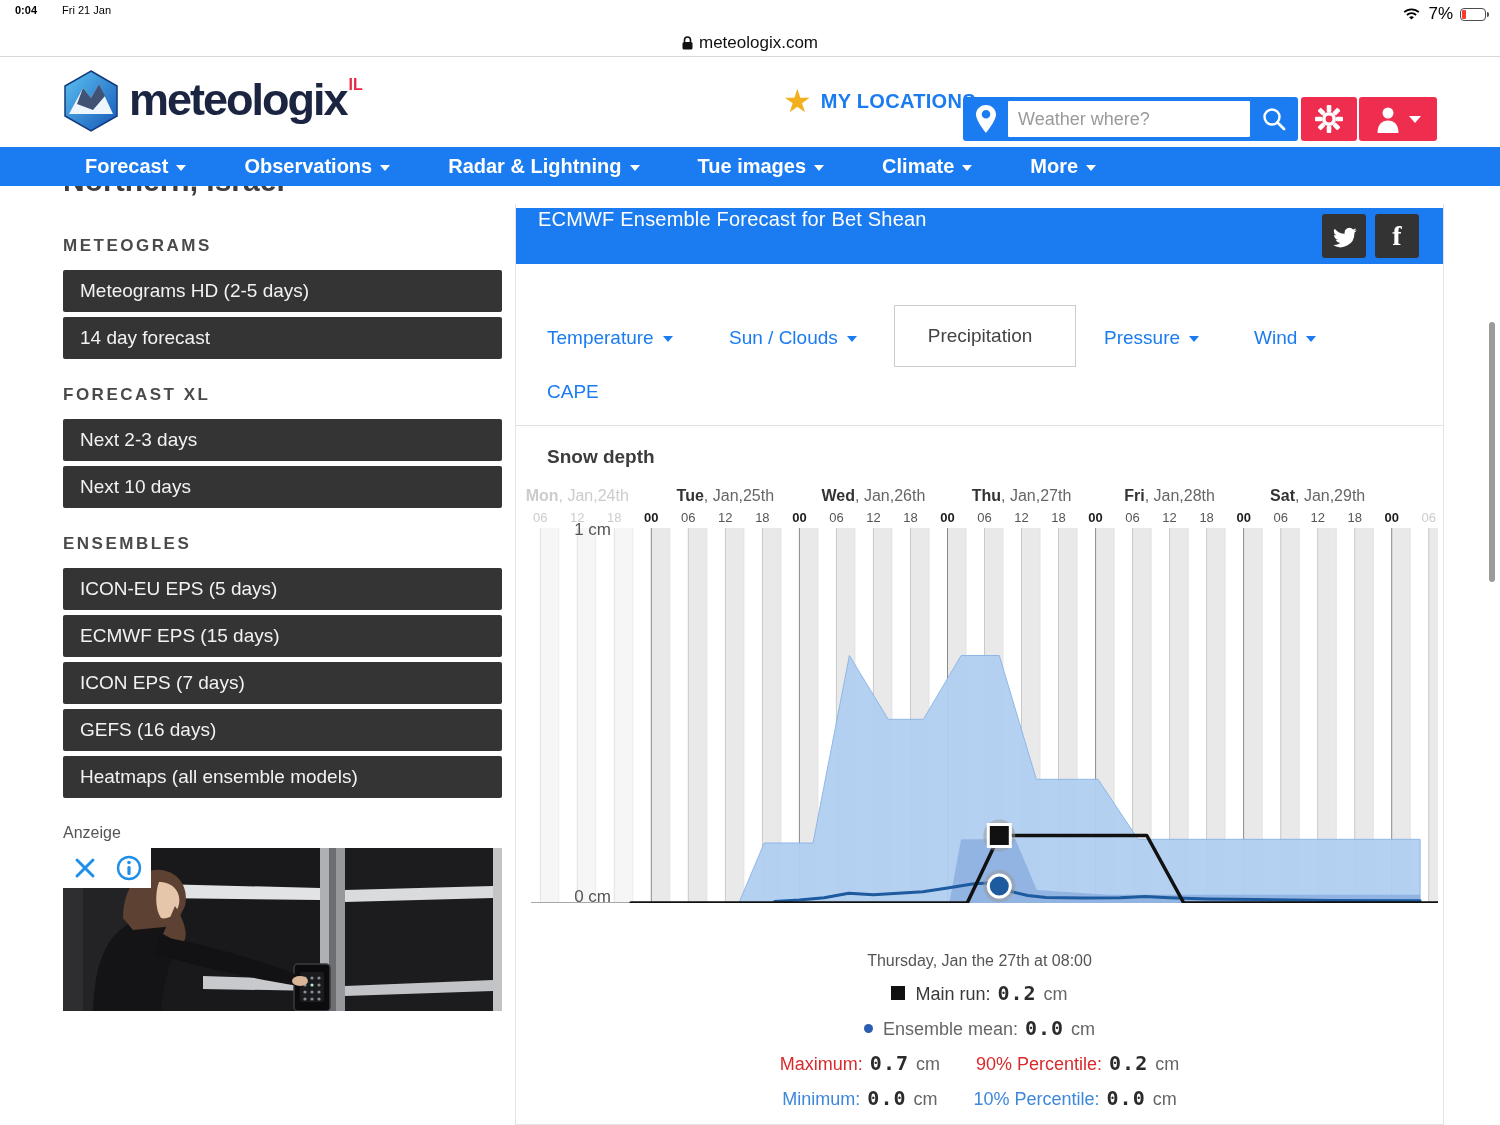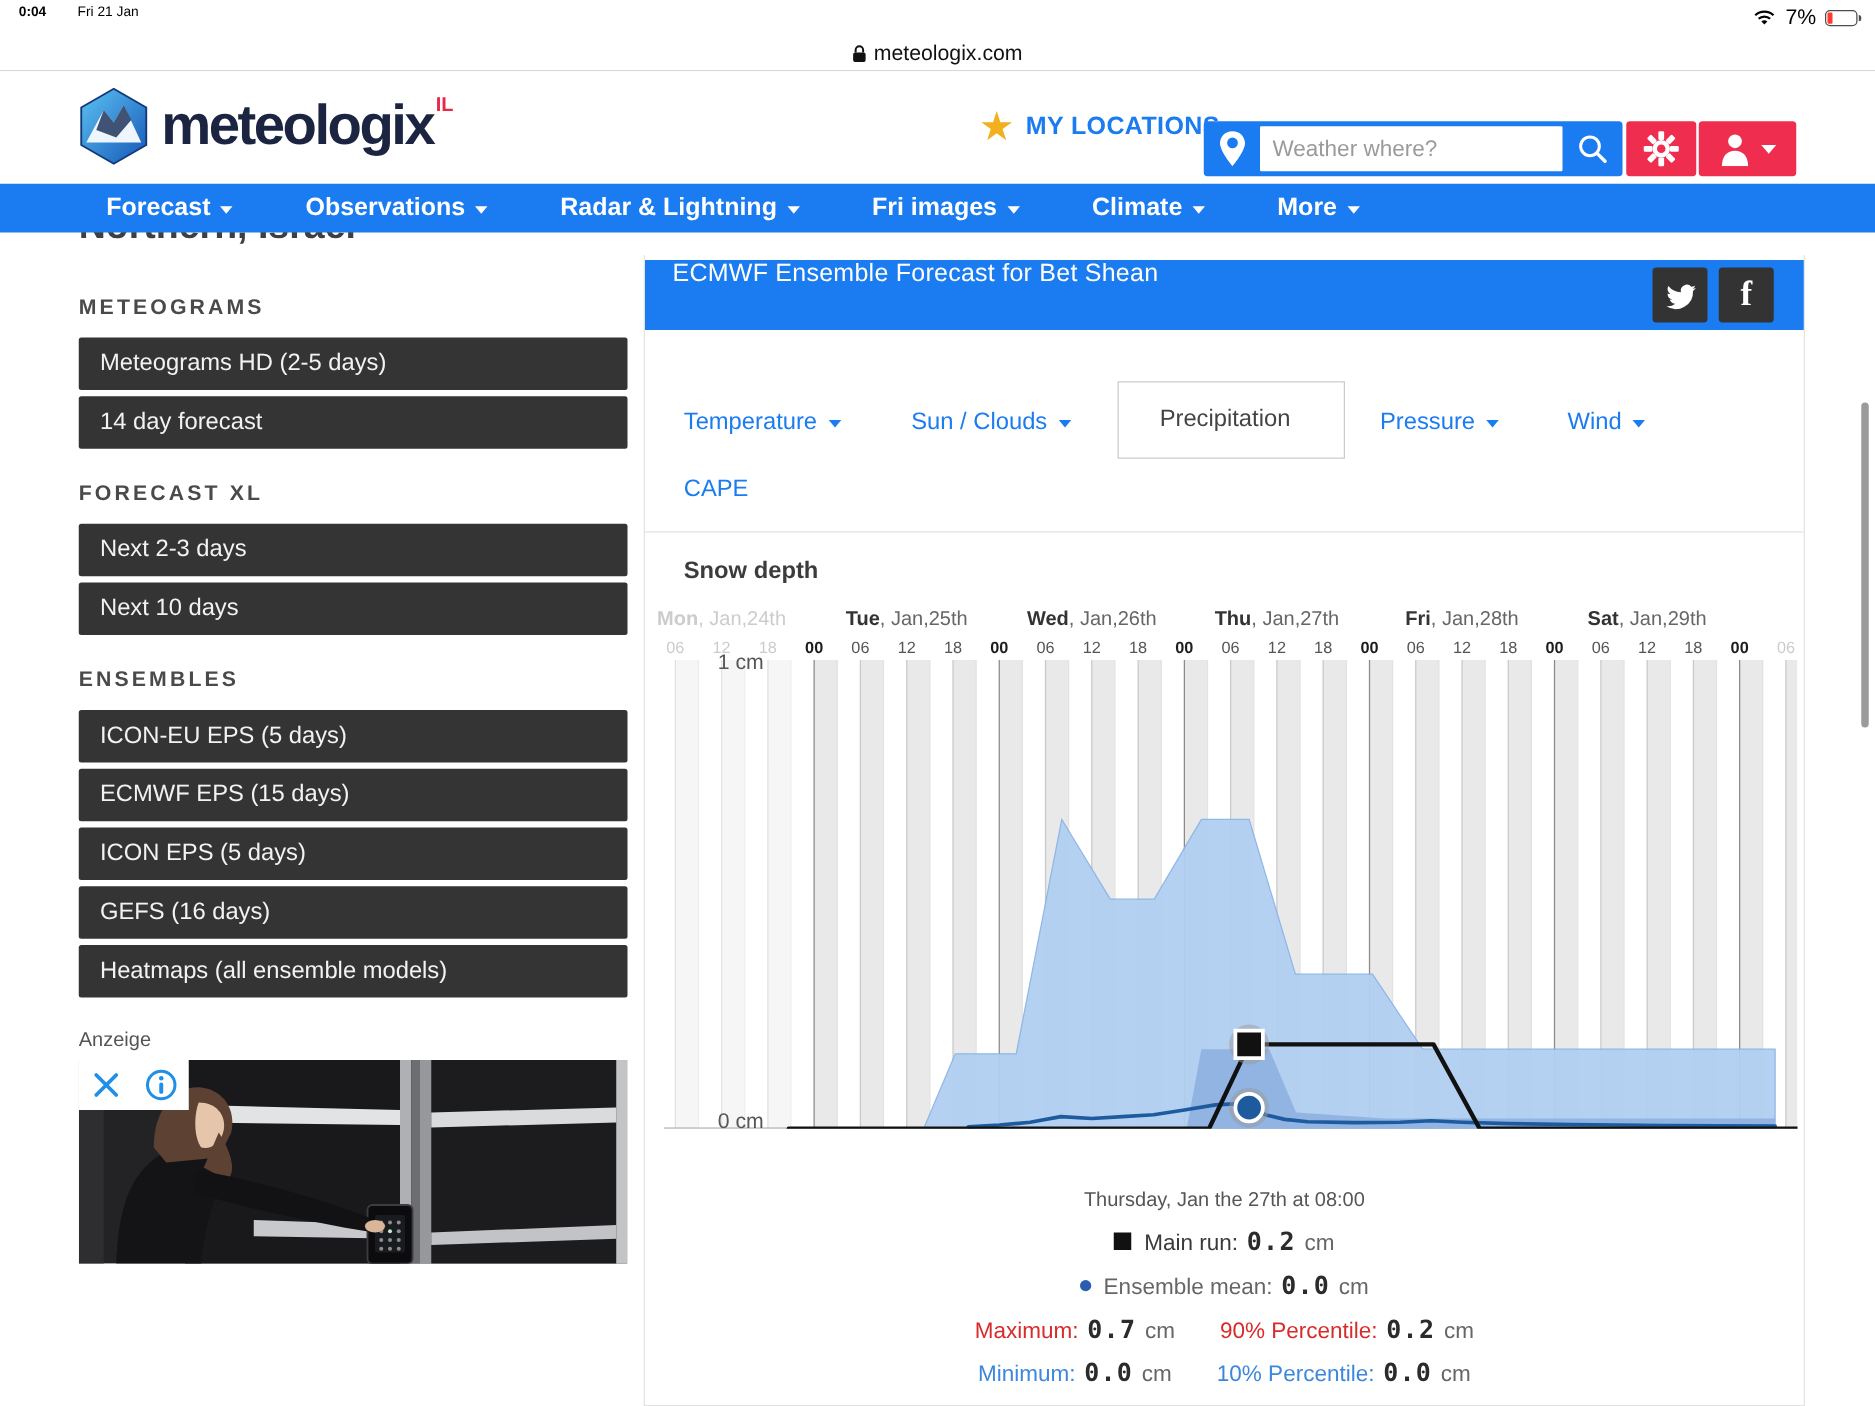--- a/index.html
+++ b/index.html
@@ -204,21 +204,21 @@
       </div>
       <div class="nav-item">
         <span>Observations</span>
         <span class="caret"></span>
       </div>
       <div class="nav-item">
         <span>Radar &amp; Lightning</span>
         <span class="caret"></span>
       </div>
       <div class="nav-item">
-        <span>Fri images</span>
+        <span>Tue images</span>
         <span class="caret"></span>
       </div>
       <div class="nav-item">
         <span>Climate</span>
         <span class="caret"></span>
       </div>
       <div class="nav-item">
         <span>More</span>
         <span class="caret"></span>
       </div>
@@ -234,21 +234,21 @@
         </div>
         <div class="section">
           <div class="side-label">FORECAST XL</div>
           <div class="side-btn">Next 2-3 days</div>
           <div class="side-btn">Next 10 days</div>
         </div>
         <div class="section">
           <div class="side-label">ENSEMBLES</div>
           <div class="side-btn">ICON-EU EPS (5 days)</div>
           <div class="side-btn">ECMWF EPS (15 days)</div>
-          <div class="side-btn">ICON EPS (5 days)</div>
+          <div class="side-btn">ICON EPS (7 days)</div>
           <div class="side-btn">GEFS (16 days)</div>
           <div class="side-btn">Heatmaps (all ensemble models)</div>
         </div>
       </div>
     <div class="anzeige">Anzeige</div>
     <div class="ad-box">
       <div class="adchoice">
         <svg width="24" height="24" viewBox="0 0 24 24">
           <line x1="4" y1="4" x2="20" y2="20" stroke="#1f8fe8" stroke-width="3" stroke-linecap="round"></line>
           <line x1="20" y1="4" x2="4" y2="20" stroke="#1f8fe8" stroke-width="3" stroke-linecap="round"></line>

